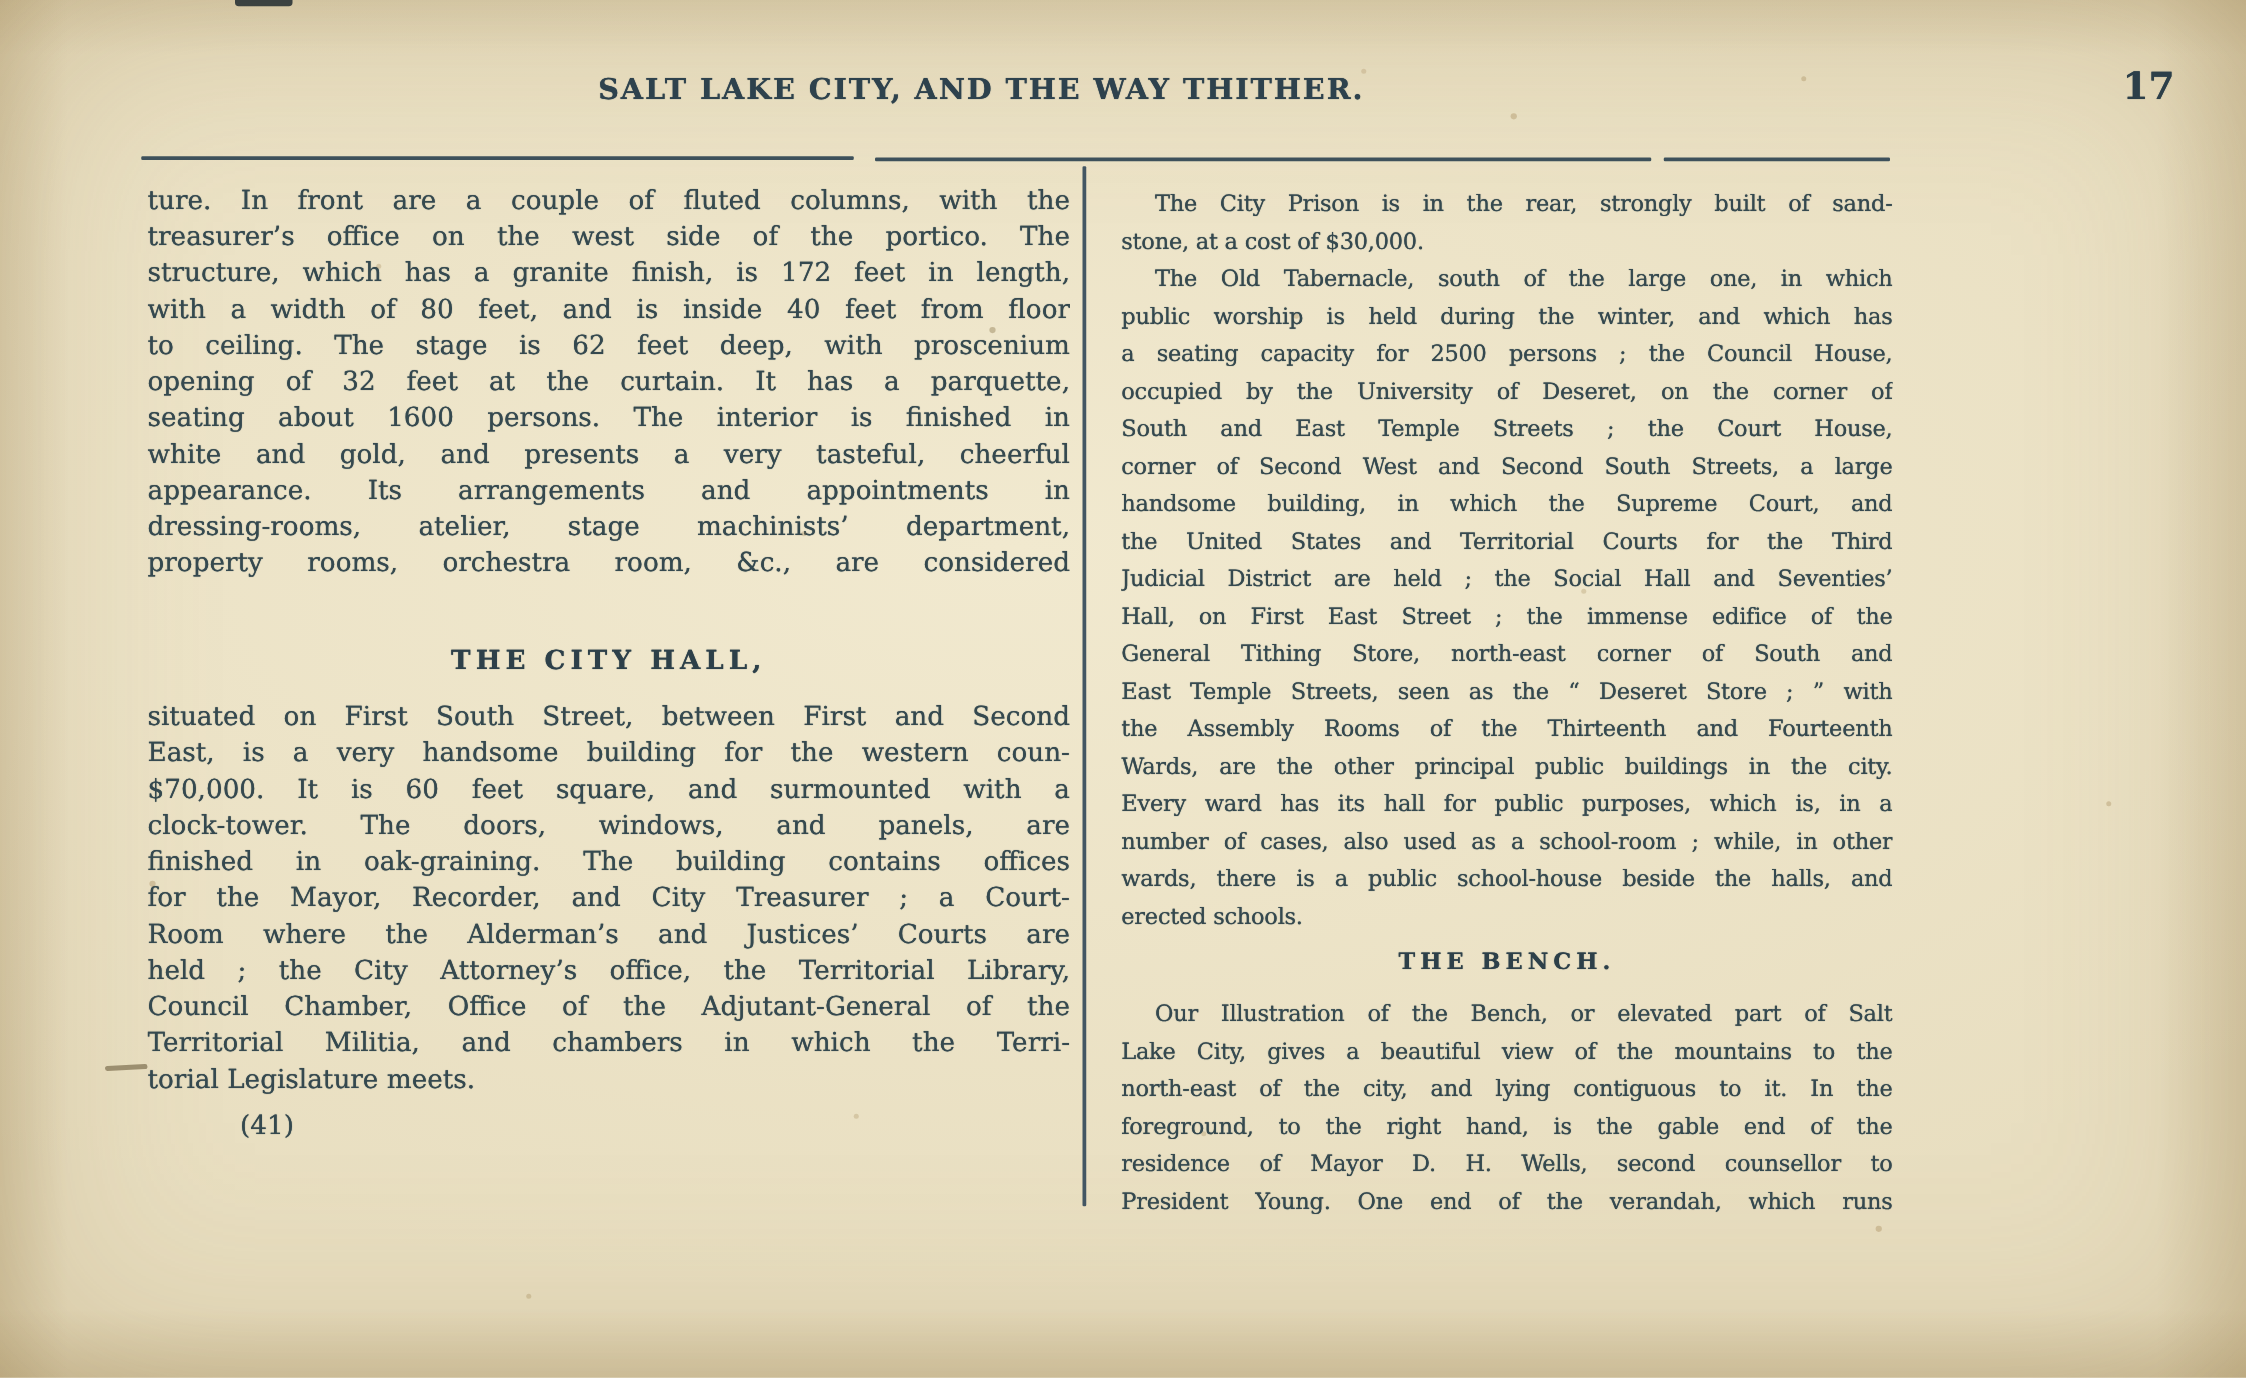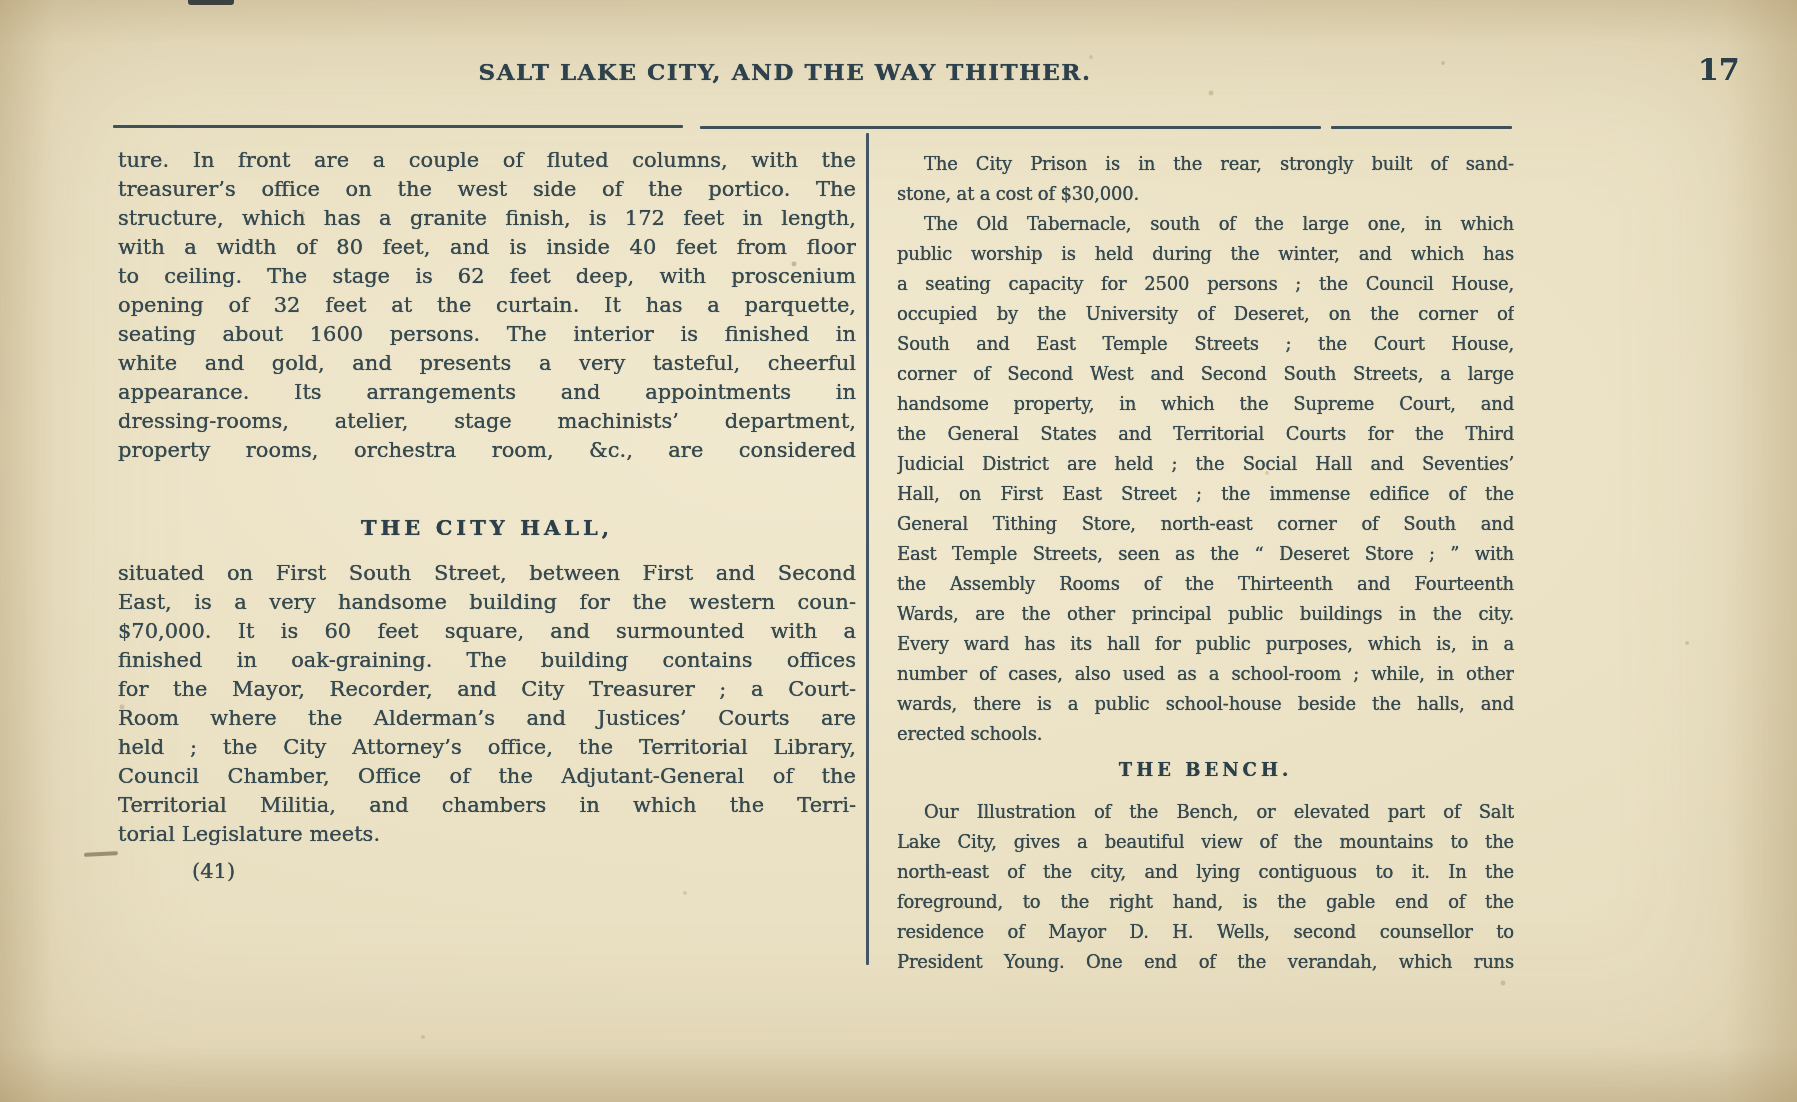--- a/index.html
+++ b/index.html
@@ -95,20 +95,21 @@
         <div class="tl">white and gold, and presents a very tasteful, cheerful</div>
         <div class="tl">appearance.  Its arrangements and appointments in</div>
         <div class="tl">dressing-rooms, atelier, stage machinists’ department,</div>
         <div class="tl">property rooms, orchestra room, &amp;c., are considered</div>
       </div>
       <div class="col-heading">THE CITY HALL,</div>
       <div class="para">
         <div class="tl">situated on First South Street, between First and Second</div>
         <div class="tl">East, is a very handsome building for the western coun-</div>
         <div class="tl">$70,000.  It is 60 feet square, and surmounted with a</div>
+        <div class="tl">clock-tower.  The doors, windows, and panels, are</div>
         <div class="tl">finished in oak-graining.  The building contains offices</div>
         <div class="tl">for the Mayor, Recorder, and City Treasurer ; a Court-</div>
         <div class="tl">Room where the Alderman’s and Justices’ Courts are</div>
         <div class="tl">held ; the City Attorney’s office, the Territorial Library,</div>
         <div class="tl">Council Chamber, Office of the Adjutant-General of the</div>
         <div class="tl">Territorial Militia, and chambers in which the Terri-</div>
         <div class="tl lastline">torial Legislature meets.</div>
       </div>
       <div class="signature">(41)</div>
     </div>
@@ -117,22 +118,22 @@
         <div class="tl indent">The City Prison is in the rear, strongly built of sand-</div>
         <div class="tl lastline">stone, at a cost of $30,000.</div>
       </div>
       <div class="para">
         <div class="tl indent">The Old Tabernacle, south of the large one, in which</div>
         <div class="tl">public worship is held during the winter, and which has</div>
         <div class="tl">a seating capacity for 2500 persons ; the Council House,</div>
         <div class="tl">occupied by the University of Deseret, on the corner of</div>
         <div class="tl">South and East Temple Streets ;  the Court House,</div>
         <div class="tl">corner of Second West and Second South Streets, a large</div>
-        <div class="tl">handsome property, in which the Supreme Court, and</div>
-        <div class="tl">the General States and Territorial Courts for the Third</div>
+        <div class="tl">handsome building, in which the Supreme Court, and</div>
+        <div class="tl">the United States and Territorial Courts for the Third</div>
         <div class="tl">Judicial District are held ; the Social Hall and Seventies’</div>
         <div class="tl">Hall, on First East Street ; the immense edifice of the</div>
         <div class="tl">General Tithing Store, north-east corner of South and</div>
         <div class="tl">East Temple Streets, seen as the “ Deseret Store ; ” with</div>
         <div class="tl">the Assembly Rooms of the Thirteenth and Fourteenth</div>
         <div class="tl">Wards, are the other principal public buildings in the city.</div>
         <div class="tl">Every ward has its hall for public purposes, which is, in a</div>
         <div class="tl">number of cases, also used as a school-room ; while, in other</div>
         <div class="tl">wards, there is a public school-house beside the halls, and</div>
         <div class="tl lastline">erected schools.</div>

